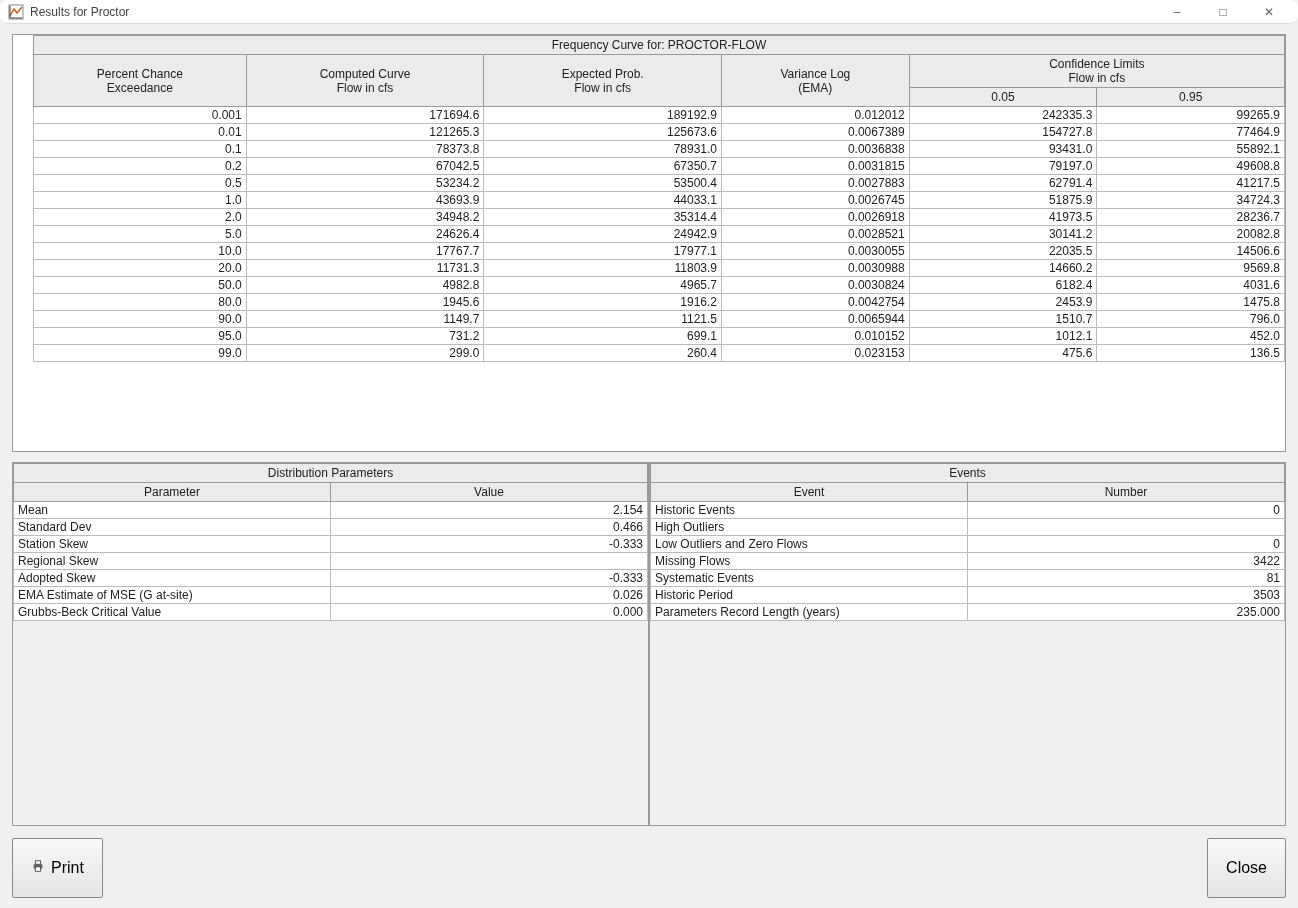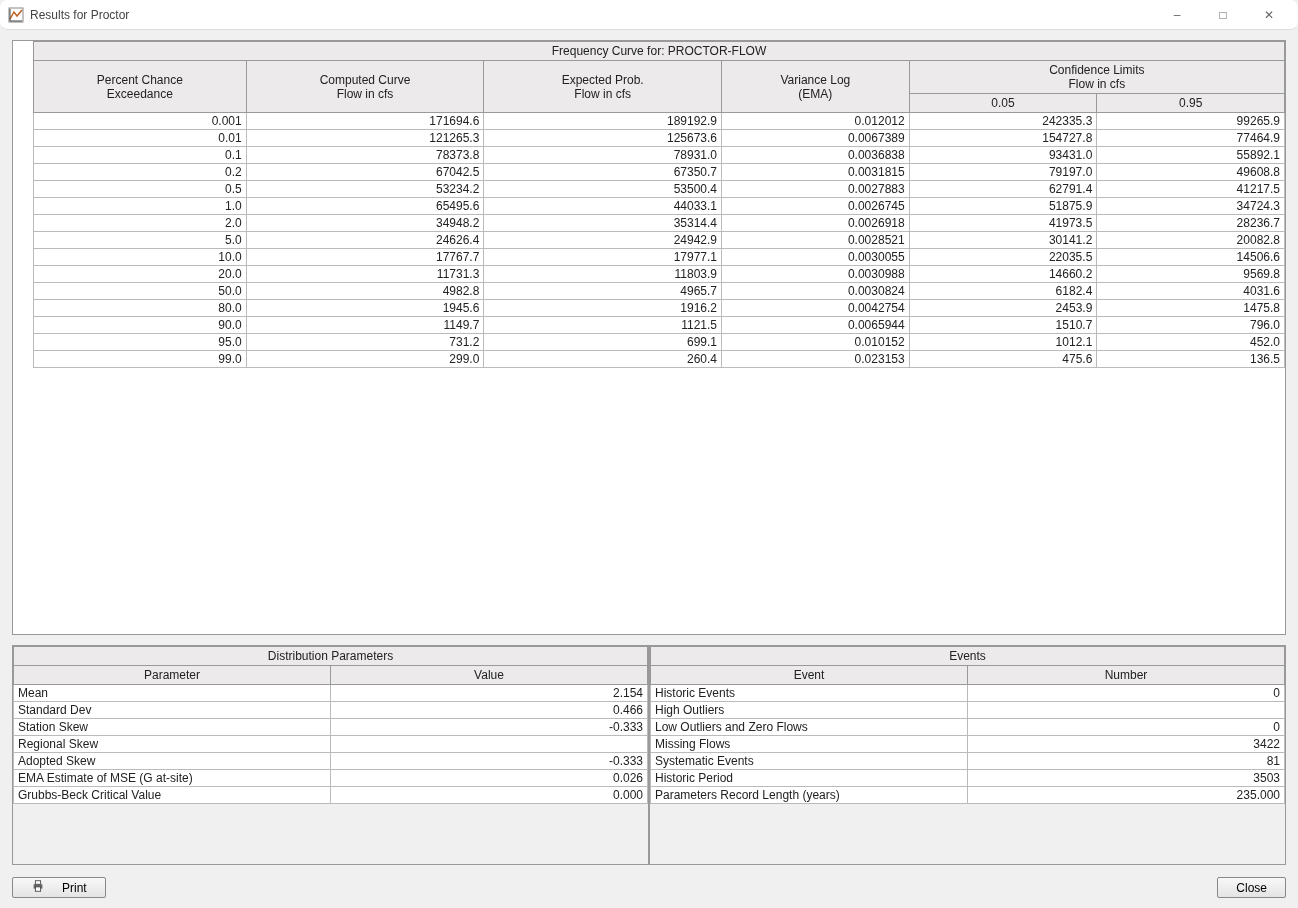--- a/index.html
+++ b/index.html
@@ -7,21 +7,21 @@
       font-family: "Segoe UI", Tahoma, Arial, sans-serif;
       font-size: 12px;
       background: #f0f0f0;
       width: 1298px;
       height: 908px;
       display: flex;
       flex-direction: column;
       overflow: hidden;
     }
     .titlebar {
-      height: 30px;
+      height: 24px;
       background: #fff;
       border-bottom: 1px solid #ddd;
       display: flex;
       align-items: center;
       padding: 0 6px 0 8px;
       border-radius: 8px;
     }
     .titlebar .icon {
       width: 16px;
       height: 16px;
@@ -59,21 +59,21 @@
     }
     .panel {
       border: 1px solid #999;
       background: #fff;
       display: flex;
       flex-direction: column;
     }
     .main-panel { flex: 1; overflow: hidden; padding-left: 20px; }
     .bottom-row {
       display: flex;
-      height: 220px;
+      height: 364px;
     }
     .bottom-row .panel { flex: 1; }
     table { border-collapse: collapse; width: 100%; table-layout: fixed; }
     th {
       background: #eceaea;
       font-weight: normal;
       padding: 2px 6px;
       border: 1px solid #999;
       text-align: center;
       vertical-align: middle;
@@ -110,27 +110,27 @@
       height: 100%;
     }
     .footer {
       display: flex;
       justify-content: space-between;
       padding: 6px 12px 10px;
     }
     .btn {
       border: 1px solid #888;
       background: linear-gradient(#f8f8f8,#e4e4e4);
-      padding: 1px 18px;
-      font-size: 12px;
+      padding: 20px 18px;
+      font-size: 16px;
       border-radius: 2px;
       cursor: pointer;
       display: inline-flex;
       align-items: center;
-      gap: 17px;
+      gap: 6px;
     }
     .empty-fill { flex: 1; background: #f0f0f0; }
     .events td.left { padding-left: 4px; margin-top: 40px; }
     .params td.left { padding-left: 4px; }
   </style>
 </head>
 <body>
 
 <div class="titlebar">
   <span class="icon">
@@ -226,21 +226,21 @@
             <tr>
               <td>0.5</td>
               <td>53234.2</td>
               <td>53500.4</td>
               <td>0.0027883</td>
               <td>62791.4</td>
               <td>41217.5</td>
             </tr>
             <tr>
               <td>1.0</td>
-              <td>65495.6</td>
+              <td>43693.9</td>
               <td>44033.1</td>
               <td>0.0026745</td>
               <td>51875.9</td>
               <td>34724.3</td>
             </tr>
             <tr>
               <td>2.0</td>
               <td>34948.2</td>
               <td>35314.4</td>
               <td>0.0026918</td>

